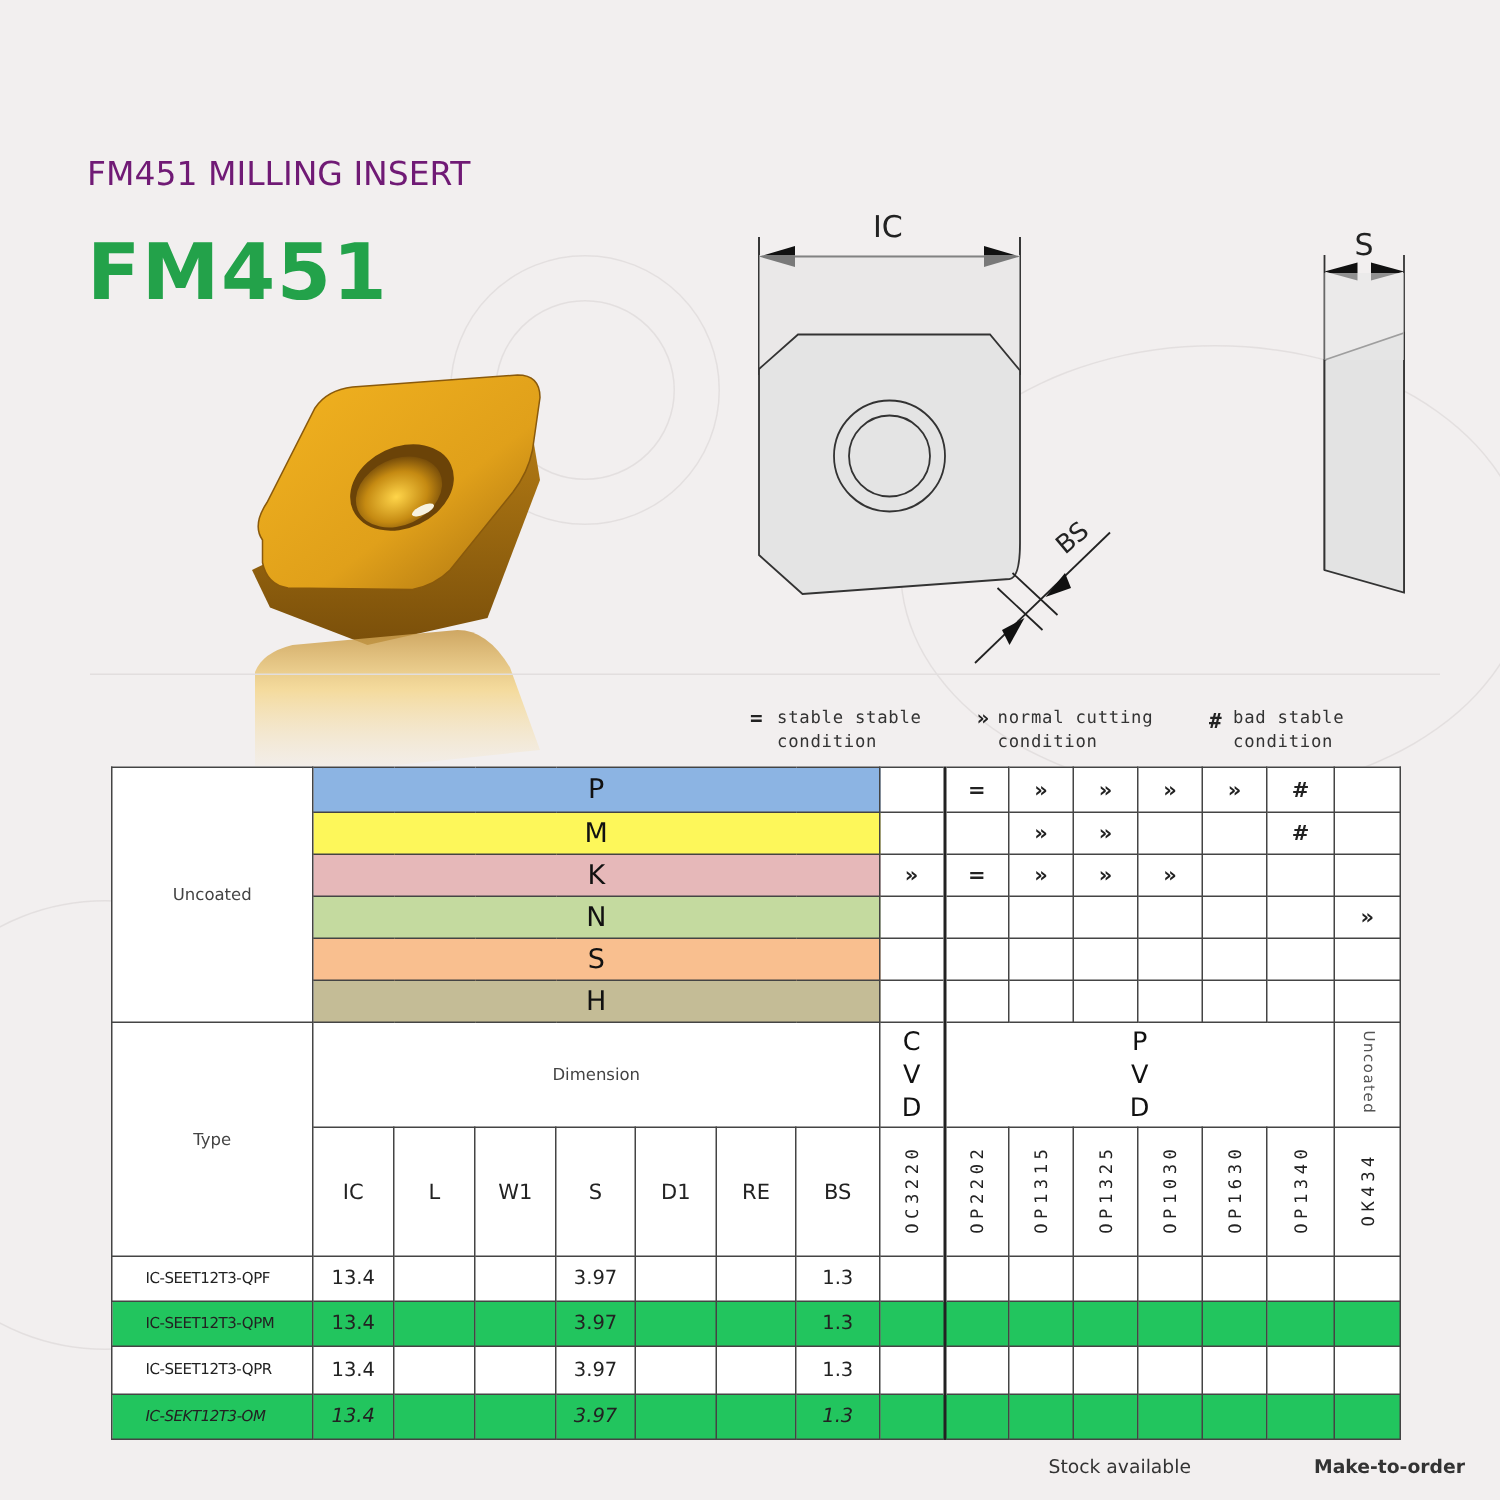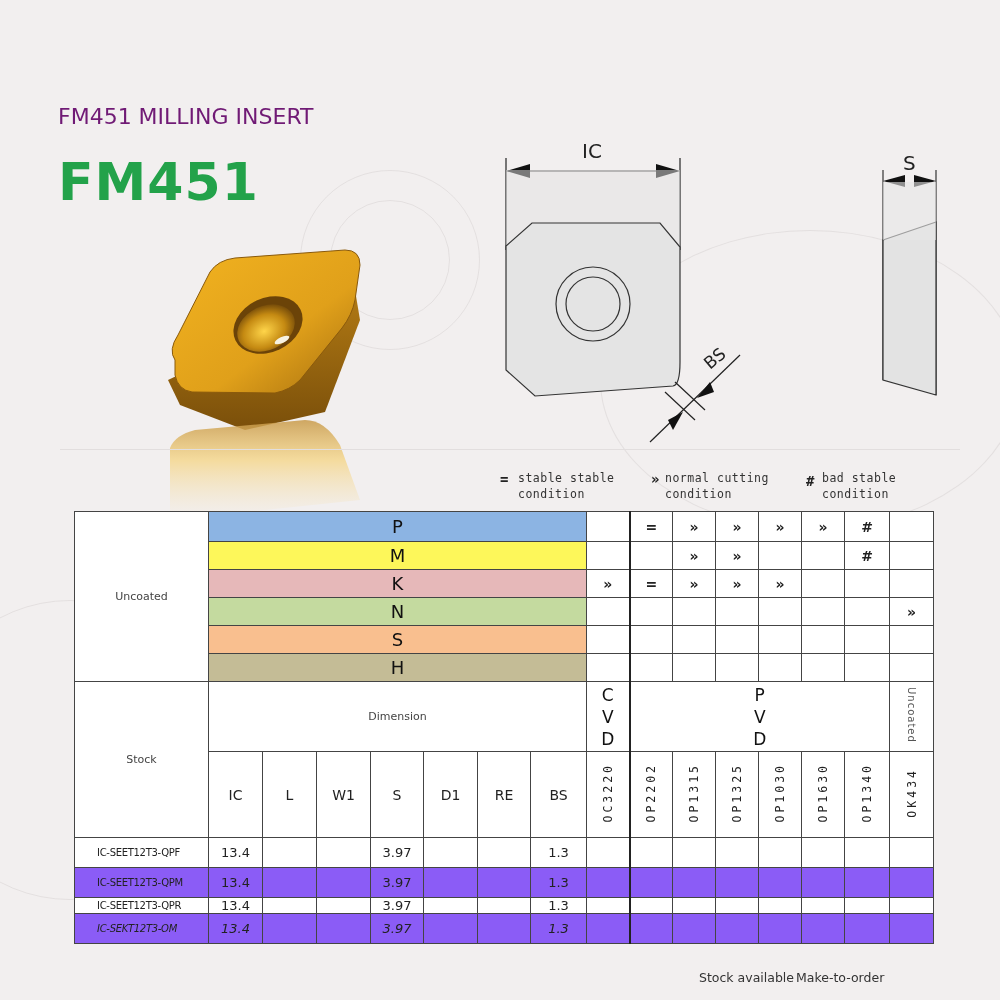--- a/index.html
+++ b/index.html
@@ -54,21 +54,21 @@
     font-family: "DejaVu Sans Mono", monospace; font-size: 11.5px; letter-spacing: 3px; color: #222;
     display: inline-block;
   }
   .vert-unc {
     writing-mode: vertical-rl;
     font-size: 10px; color: #555; letter-spacing: 1px; display: inline-block;
   }
   .dimh { font-family: "DejaVu Sans Mono", monospace; font-size: 14px; color: #222; }
   .val { font-family: "DejaVu Sans Mono", monospace; font-size: 13px; color: #222; }
   .typ { font-size: 10px; color: #222; text-align: left !important; padding-left: 22px !important; letter-spacing: -0.3px; }
-  tr.shade td { background: #8b5cf6; }
+  tr.shade td { background: #22c55e; }
   .thick-l { border-left: 2px solid #222 !important; }
 
   .footer-note { position: absolute; top: 970px; font-size: 12.5px; color: #333; }
 </style>
 </head>
 <body>
 
 <div class="bg-swirl" style="left:300px;top:170px;width:180px;height:180px;"></div>
 <div class="bg-swirl" style="left:330px;top:200px;width:120px;height:120px;"></div>
 <div class="bg-swirl" style="left:600px;top:230px;width:420px;height:300px;"></div>
@@ -247,21 +247,21 @@
     <td class="cond thick-l"></td>
     <td class="cond"></td>
     <td class="cond"></td>
     <td class="cond"></td>
     <td class="cond"></td>
     <td class="cond"></td>
     <td class="cond"></td>
   </tr>
 
   <tr style="height:70px;">
-    <td rowspan="2" class="lbl">Stock</td>
+    <td rowspan="2" class="lbl">Type</td>
     <td colspan="7" class="lbl">Dimension</td>
     <td class="grp">
       <div>C</div>
       <div>V</div>
       <div>D</div>
     </td>
     <td colspan="6" class="grp thick-l">
       <div>P</div>
       <div>V</div>
       <div>D</div>
@@ -318,21 +318,21 @@
         <td class="val">1.3</td>
     <td></td>
         <td class="thick-l"></td>
         <td></td>
         <td></td>
         <td></td>
         <td></td>
         <td></td>
         <td></td>
   </tr>
-  <tr style="height:16px;">
+  <tr style="height:32px;">
     <td class="typ">IC-SEET12T3-QPR</td>
     <td class="val">13.4</td>
         <td class="val"></td>
         <td class="val"></td>
         <td class="val">3.97</td>
         <td class="val"></td>
         <td class="val"></td>
         <td class="val">1.3</td>
     <td></td>
         <td class="thick-l"></td>
@@ -358,13 +358,13 @@
         <td></td>
         <td></td>
         <td></td>
         <td></td>
         <td></td>
   </tr>
 </tbody>
   </table>
 
 <div class="footer-note" style="left:699px;">Stock available</div>
-<div class="footer-note" style="left:796px;">Make-to-order</div>
+<div class="footer-note" style="left:876px;font-weight:bold;">Make-to-order</div>
 
 </body></html>

